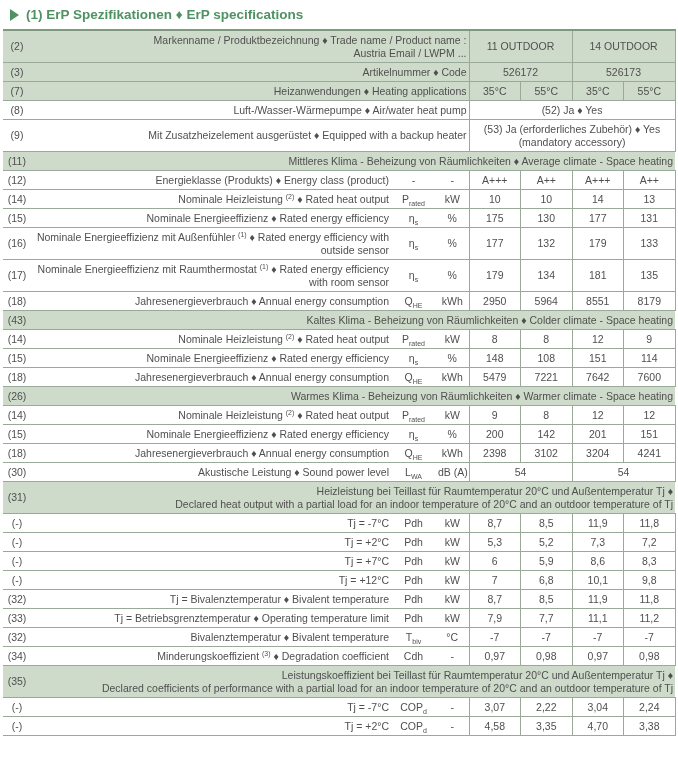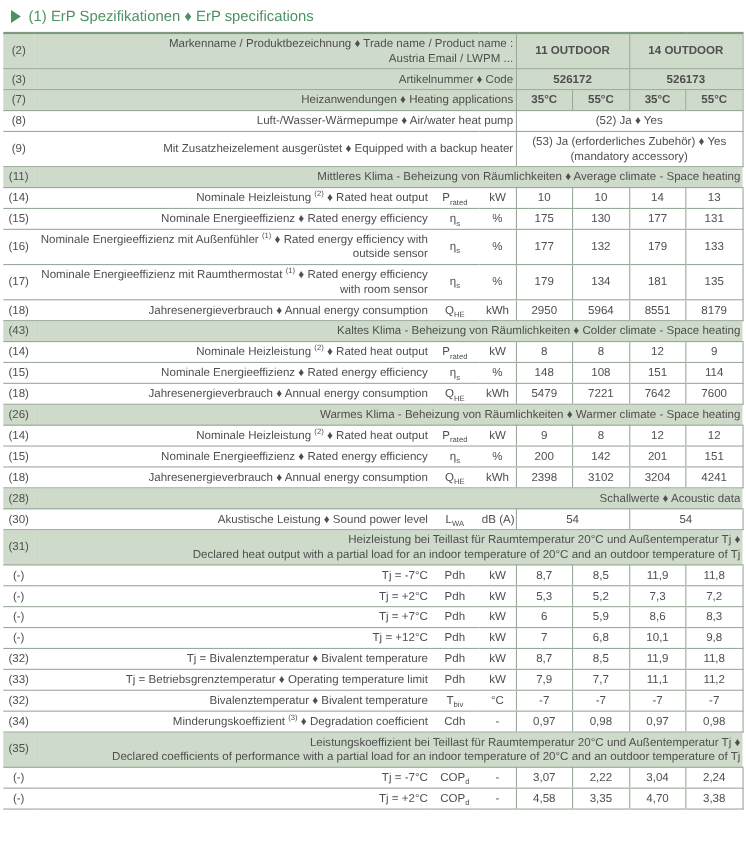--- a/index.html
+++ b/index.html
@@ -6,36 +6,36 @@
     --accent:#4e9263;
     --shade:#cfdbca;
     --line:#9aaa9a;
     --line-strong:#7f997f;
     --text:#4f4f4f;
   }
   *{box-sizing:border-box;margin:0;padding:0;}
   html,body{width:678px;background:#ffffff;}
   body{font-family:"Liberation Sans","DejaVu Sans",sans-serif;color:var(--text);}
   .page{width:678px;padding:5px 3px 8px 3px;}
-  .title{display:flex;align-items:center;gap:7px;padding:2px 0 7px 7px;color:var(--accent);font-size:13.5px;font-weight:400;}
+  .title{display:flex;align-items:center;gap:7px;padding:2px 0 7px 7px;color:var(--accent);font-size:13.5px;font-weight:700;}
   .tri{width:0;height:0;border-left:9px solid var(--accent);border-top:6px solid transparent;border-bottom:6px solid transparent;display:inline-block;}
   table{border-collapse:collapse;table-layout:fixed;width:672px;border-top:2px solid var(--line-strong);}
   col.c-num{width:28px;}
   col.c-desc{width:360px;}
   col.c-sym{width:45px;}
   col.c-unit{width:33px;}
   col.c-v{width:51.5px;}
   td{border-bottom:1px solid var(--line);font-size:10.5px;line-height:13px;padding:2.5px 2px;vertical-align:middle;}
   td.num{text-align:center;padding-left:0;padding-right:0;}
   td.desc{text-align:right;}
   td.sym,td.unit{text-align:center;white-space:nowrap;}
   td.val{text-align:center;border-left:1px solid var(--line);}
   td.val-last{border-right:1px solid var(--line);}
   tr.head td{background:var(--shade);}
-  tr.head td.val{font-weight:bold;}
+  tr.head td.val{font-weight:normal;}
   tr.section td{background:var(--shade);}
   sup{font-size:7px;line-height:0;vertical-align:super;}
   sub{font-size:7px;line-height:0;vertical-align:sub;}
   .dline{display:block;}
 </style>
 </head>
 <body>
 
 <div class="page">
   <div class="title">
@@ -95,20 +95,34 @@
           </td>
           <td class="val val-last" colspan="4">(53) Ja (erforderliches Zubehör) ♦ Yes (mandatory accessory)</td>
         </tr>
         <tr class="section">
           <td class="num">(11)</td>
           <td class="desc" colspan="7">
             <span class="dline"><span>Mittleres Klima - Beheizung von Räumlichkeiten ♦ Average climate - Space heating</span></span>
           </td>
         </tr>
         <tr class="plain">
+          <td class="num">(12)</td>
+          <td class="desc" colspan="1">
+            <span class="dline"><span>Energieklasse (Produkts) ♦ Energy class (product)</span></span>
+          </td>
+          <td class="sym">
+            <span class="dline"><span>-</span></span>
+          </td>
+          <td class="unit">-</td>
+          <td class="val" colspan="1">A+++</td>
+          <td class="val" colspan="1">A++</td>
+          <td class="val" colspan="1">A+++</td>
+          <td class="val val-last" colspan="1">A++</td>
+        </tr>
+        <tr class="plain">
           <td class="num">(14)</td>
           <td class="desc" colspan="1">
             <span class="dline"><span>Nominale Heizleistung </span><sup>(2)</sup><span> ♦ Rated heat output</span></span>
           </td>
           <td class="sym">
             <span class="dline"><span>P</span><sub>rated</sub></span>
           </td>
           <td class="unit">kW</td>
           <td class="val" colspan="1">10</td>
           <td class="val" colspan="1">10</td>
@@ -260,26 +274,20 @@
           </td>
           <td class="sym">
             <span class="dline"><span>Q</span><sub>HE</sub></span>
           </td>
           <td class="unit">kWh</td>
           <td class="val" colspan="1">2398</td>
           <td class="val" colspan="1">3102</td>
           <td class="val" colspan="1">3204</td>
           <td class="val val-last" colspan="1">4241</td>
         </tr>
-        <tr class="section">
-          <td class="num">(28)</td>
-          <td class="desc" colspan="7">
-            <span class="dline"><span>Schallwerte ♦ Acoustic data</span></span>
-          </td>
-        </tr>
         <tr class="plain">
           <td class="num">(30)</td>
           <td class="desc" colspan="1">
             <span class="dline"><span>Akustische Leistung ♦ Sound power level</span></span>
           </td>
           <td class="sym">
             <span class="dline"><span>L</span><sub>WA</sub></span>
           </td>
           <td class="unit">dB (A)</td>
           <td class="val" colspan="2">54</td>

